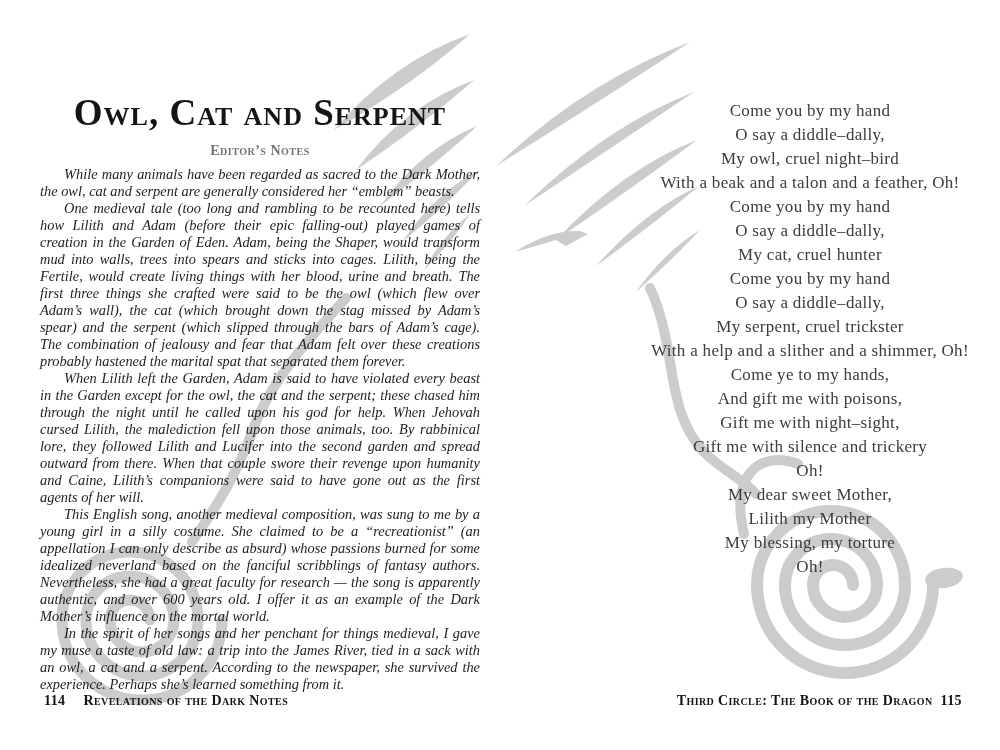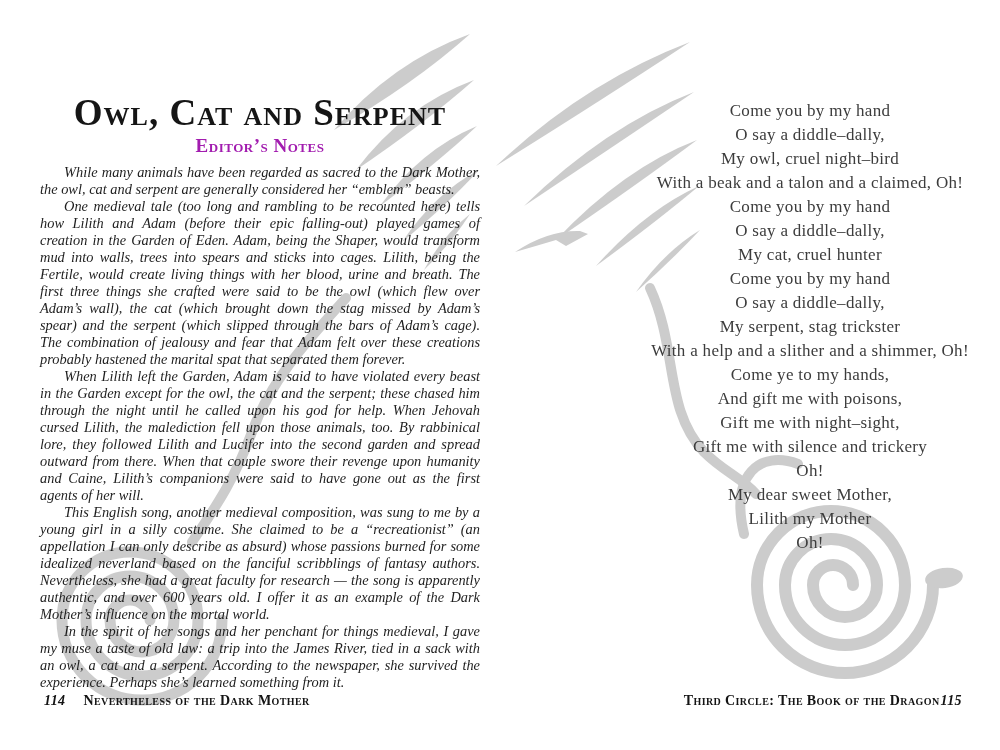--- a/index.html
+++ b/index.html
@@ -12,37 +12,37 @@
   }
   .artwork-layer {
     position: absolute; left: 0; top: 0; width: 1000px; height: 750px;
     z-index: 0;
   }
   
   .left-page {
     position: absolute; left: 40px; top: 94px; width: 440px; z-index: 1;
   }
   .chapter-title {
-    margin: 0 0 4px 0;
+    margin: 0 0 12px 0;
     text-align: center;
     font-variant: small-caps;
     font-weight: bold;
     font-size: 37px;
     line-height: 1.0;
     letter-spacing: 1px;
     color: #151515;
   }
   .section-subtitle {
     margin: 0 0 7px 0;
     text-align: center;
     font-variant: small-caps;
     font-weight: bold;
-    font-size: 19px;
+    font-size: 14px;
     letter-spacing: 0.5px;
-    color: #a21caf;
+    color: #737373;
   }
   .editor-notes p {
     margin: 0;
     text-indent: 24px;
     text-align: justify;
     font-style: italic;
     font-size: 14.4px;
     line-height: 17px;
     color: #1e1e1e;
   }
@@ -61,23 +61,23 @@
   .footer {
     position: absolute; top: 693px; z-index: 1;
     font-variant: small-caps;
     font-weight: bold;
     font-size: 14px;
     color: #141414;
     letter-spacing: 0.4px;
   }
   .footer-left { left: 44px; }
   .footer-right { right: 38px; text-align: right; }
-  .footer .page-num { font-variant: normal; font-style: italic; }
+  .footer .page-num { font-variant: normal; }
   .footer-left .page-num { margin-right: 18px; }
-  .footer-right .page-num { margin-left: 1px; }
+  .footer-right .page-num { margin-left: 8px; }
 </style>
 </head>
 <body>
 
 <svg class="artwork-layer" viewBox="0 0 1000 750" aria-hidden="true">
 
   <g fill="#cccccc" stroke="none">
     <path d="M470,34 Q392,62 334,130 Q414,84 470,34 Z"></path>
     <path d="M474,80 Q404,106 356,170 Q424,124 474,80 Z"></path>
     <path d="M477,126 Q420,150 380,206 Q436,164 477,126 Z"></path>
@@ -116,36 +116,37 @@
     <p>When Lilith left the Garden, Adam is said to have violated every beast in the Garden except for the owl, the cat and the serpent; these chased him through the night until he called upon his god for help. When Jehovah cursed Lilith, the malediction fell upon those animals, too. By rabbinical lore, they followed Lilith and Lucifer into the second garden and spread outward from there. When that couple swore their revenge upon humanity and Caine, Lilith’s companions were said to have gone out as the first agents of her will.</p>
     <p>This English song, another medieval composition, was sung to me by a young girl in a silly costume. She claimed to be a “recreationist” (an appellation I can only describe as absurd) whose passions burned for some idealized neverland based on the fanciful scribblings of fantasy authors. Nevertheless, she had a great faculty for research — the song is apparently authentic, and over 600 years old. I offer it as an example of the Dark Mother’s influence on the mortal world.</p>
     <p>In the spirit of her songs and her penchant for things medieval, I gave my muse a taste of old law: a trip into the James River, tied in a sack with an owl, a cat and a serpent. According to the newspaper, she survived the experience. Perhaps she’s learned something from it.</p>
   </div>
 </div>
 
 <div class="poem">
   <div class="poem-line">Come you by my hand</div>
   <div class="poem-line">O say a diddle–dally,</div>
   <div class="poem-line">My owl, cruel night–bird</div>
-  <div class="poem-line">With a beak and a talon and a claimed, Oh!</div>
+  <div class="poem-line">With a beak and a talon and a feather, Oh!</div>
   <div class="poem-line">Come you by my hand</div>
   <div class="poem-line">O say a diddle–dally,</div>
   <div class="poem-line">My cat, cruel hunter</div>
   <div class="poem-line">Come you by my hand</div>
   <div class="poem-line">O say a diddle–dally,</div>
-  <div class="poem-line">My serpent, stag trickster</div>
+  <div class="poem-line">My serpent, cruel trickster</div>
   <div class="poem-line">With a help and a slither and a shimmer, Oh!</div>
   <div class="poem-line">Come ye to my hands,</div>
   <div class="poem-line">And gift me with poisons,</div>
   <div class="poem-line">Gift me with night–sight,</div>
   <div class="poem-line">Gift me with silence and trickery</div>
   <div class="poem-line">Oh!</div>
   <div class="poem-line">My dear sweet Mother,</div>
   <div class="poem-line">Lilith my Mother</div>
+  <div class="poem-line">My blessing, my torture</div>
   <div class="poem-line">Oh!</div>
 </div>
 
 <div class="footer footer-left">
-  <span class="page-num">114</span><span>Nevertheless of the Dark Mother</span>
+  <span class="page-num">114</span><span>Revelations of the Dark Notes</span>
 </div>
 <div class="footer footer-right">
   <span>Third Circle: The Book of the Dragon</span><span class="page-num">115</span>
 </div>
 
 </body></html>

